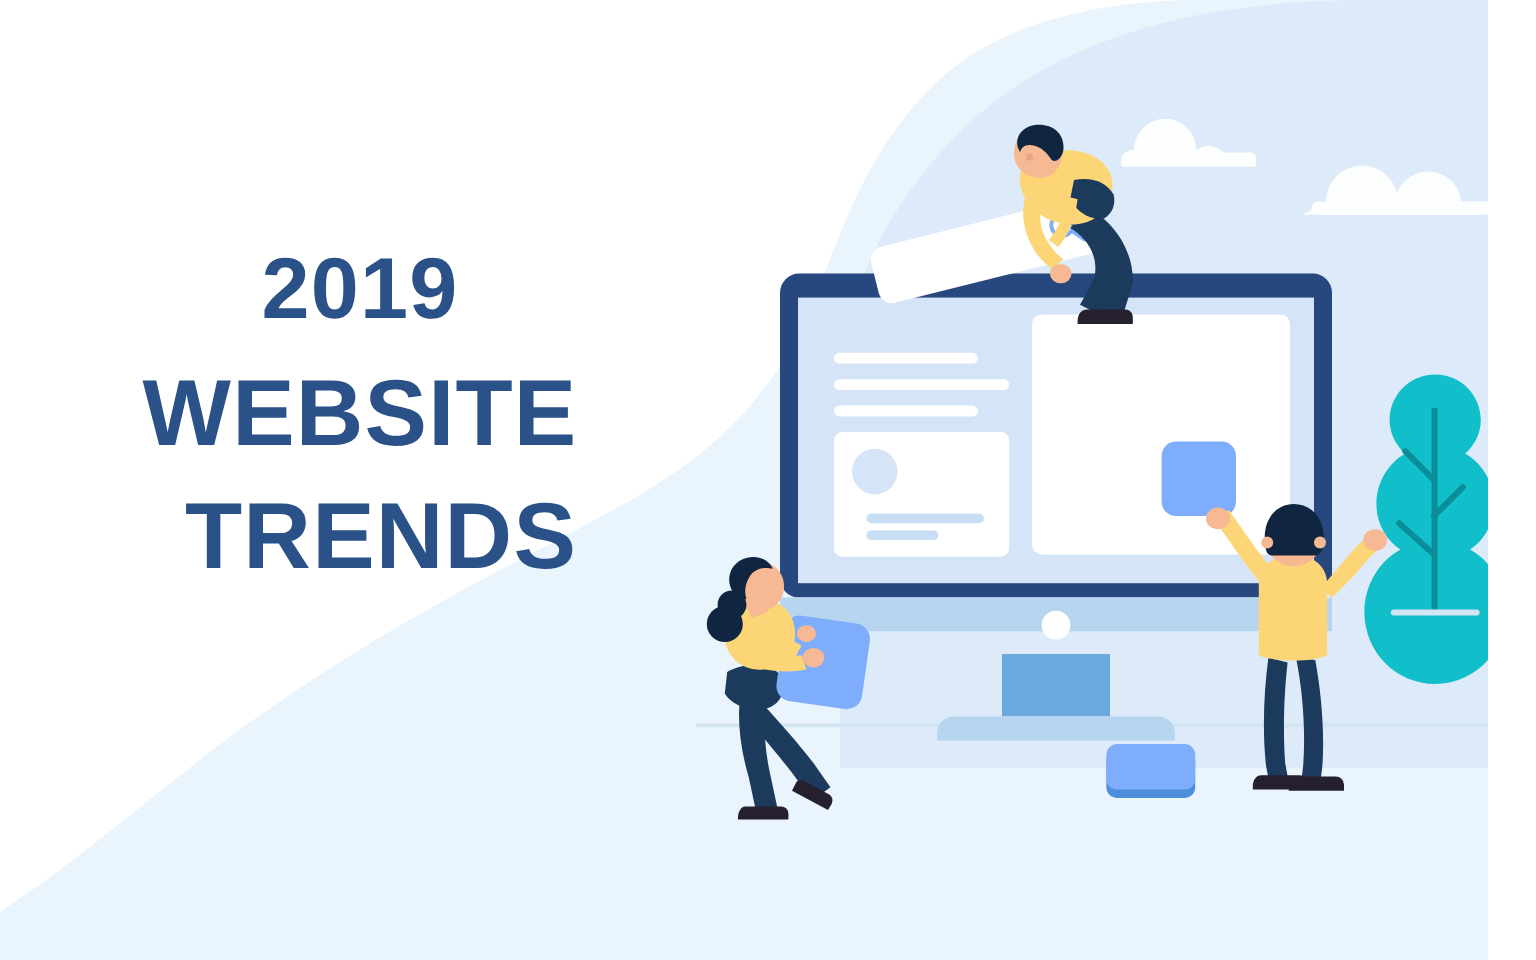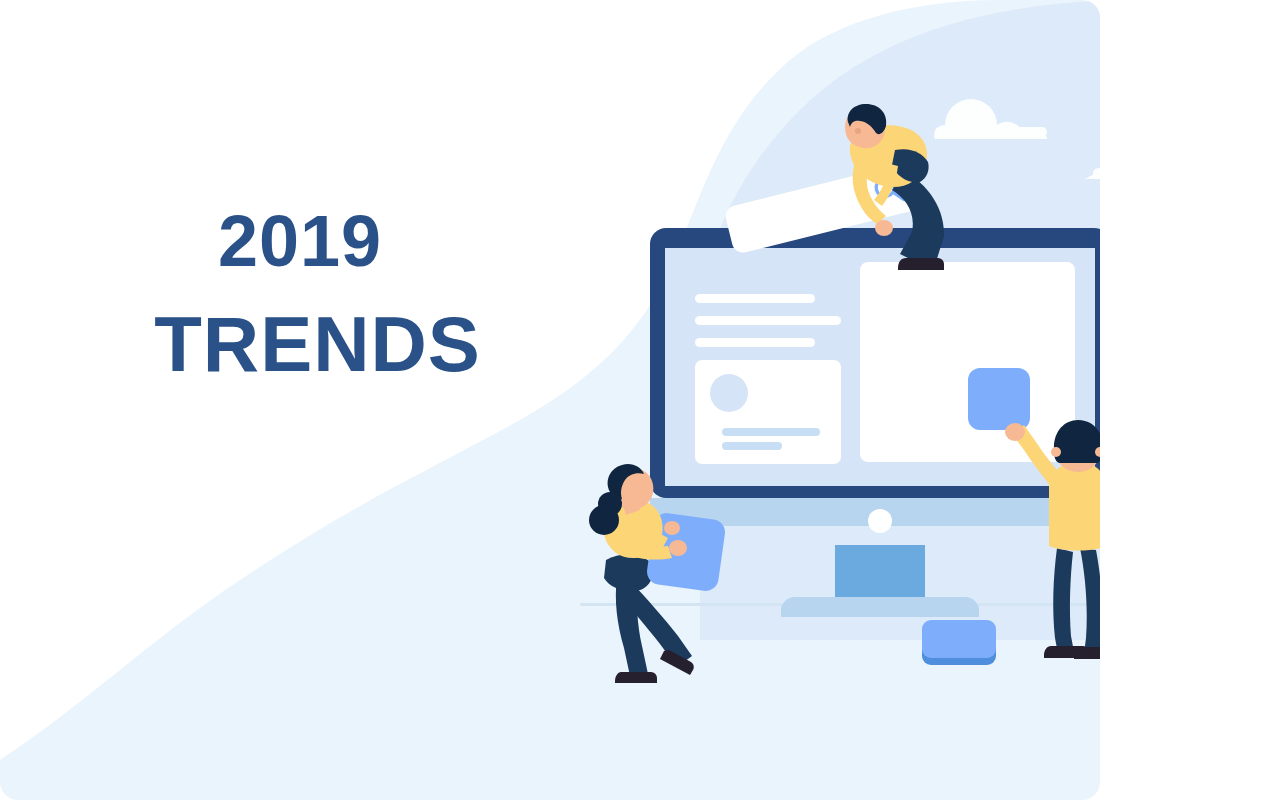--- a/index.html
+++ b/index.html
@@ -4,24 +4,23 @@
 <title>2019 Website Trends</title>
 <style>
   * { margin:0; padding:0; box-sizing:border-box; }
   html, body {
     width:1280px; height:800px; overflow:hidden;
     font-family:"Liberation Sans", sans-serif;
     background:#ffffff;
   }
   #stage {
     position:relative;
-    width:1100px; height:800px;
+    width:1240px; height:800px;
     background:#ffffff;
     overflow:hidden;
-    border-radius:18px;
   }
   #bg-svg, #art-svg {
     position:absolute; left:0; top:0;
     width:1280px; height:800px;
     display:block;
   }
   #headline {
     position:absolute;
     left:0px; top:205px;
     width:600px;
@@ -68,20 +67,21 @@
       <path d="M1105,168 a30,30 0 0 1 60,0 a26,26 0 0 1 52,3 a14,14 0 0 1 18,8 h-150 Z"></path>
       <path d="M1162,171 a28,28 0 0 1 56,0 h-56 Z"></path>
       <rect x="1093" y="168" width="155" height="11" rx="5.5"></rect>
     </g>
 
     <rect x="580" y="603" width="700" height="3" rx="1.5" fill="#d3e4f3"></rect>
   </svg>
 
   <div id="headline">
     <span class="hl-line hl-year">2019</span>
+    <span class="hl-line hl-word1">WEBSITE</span>
     <span class="hl-line hl-word2">TRENDS</span>
   </div>
 
   <svg id="art-svg" viewBox="0 0 1280 800">
 
     <g>
       <path fill="#11bfcb" d="M1196,312
         c 22,0 38,18 38,38 c 0,12 -6,22 -13,28
         c 14,8 24,24 24,42 c 0,16 -8,30 -20,38
         c 18,10 30,30 30,52 c 0,34 -27,60 -59,60

